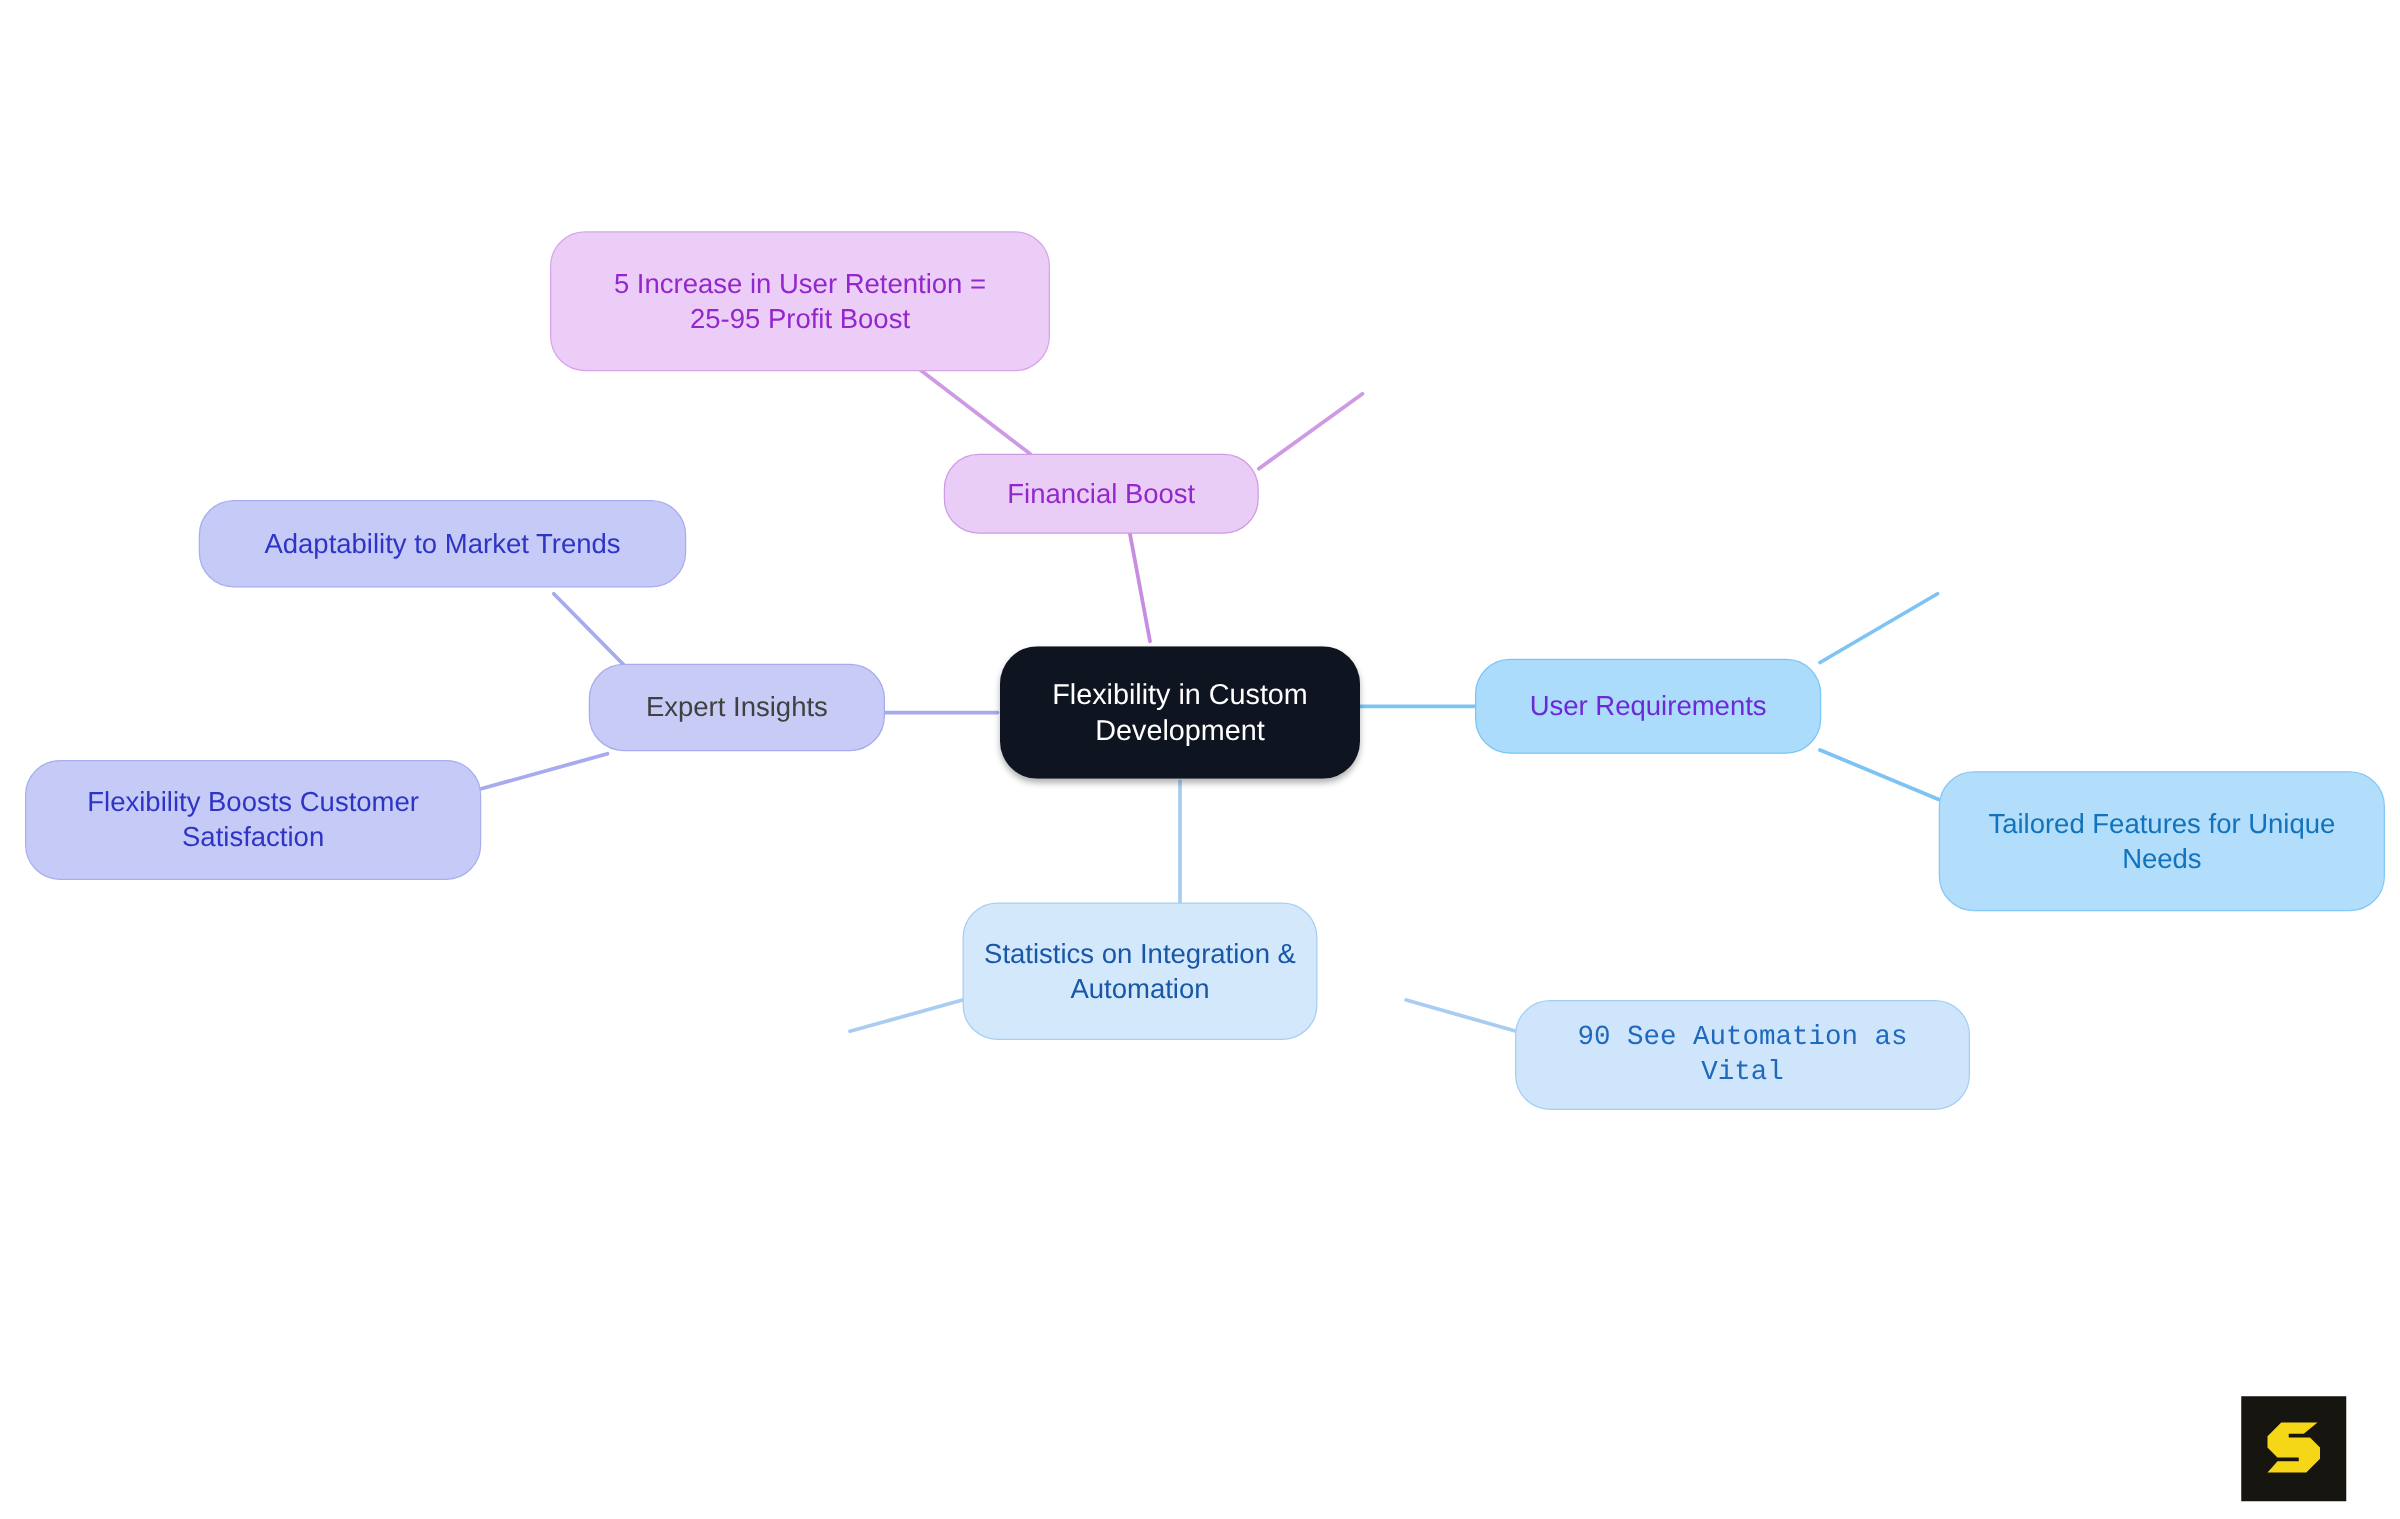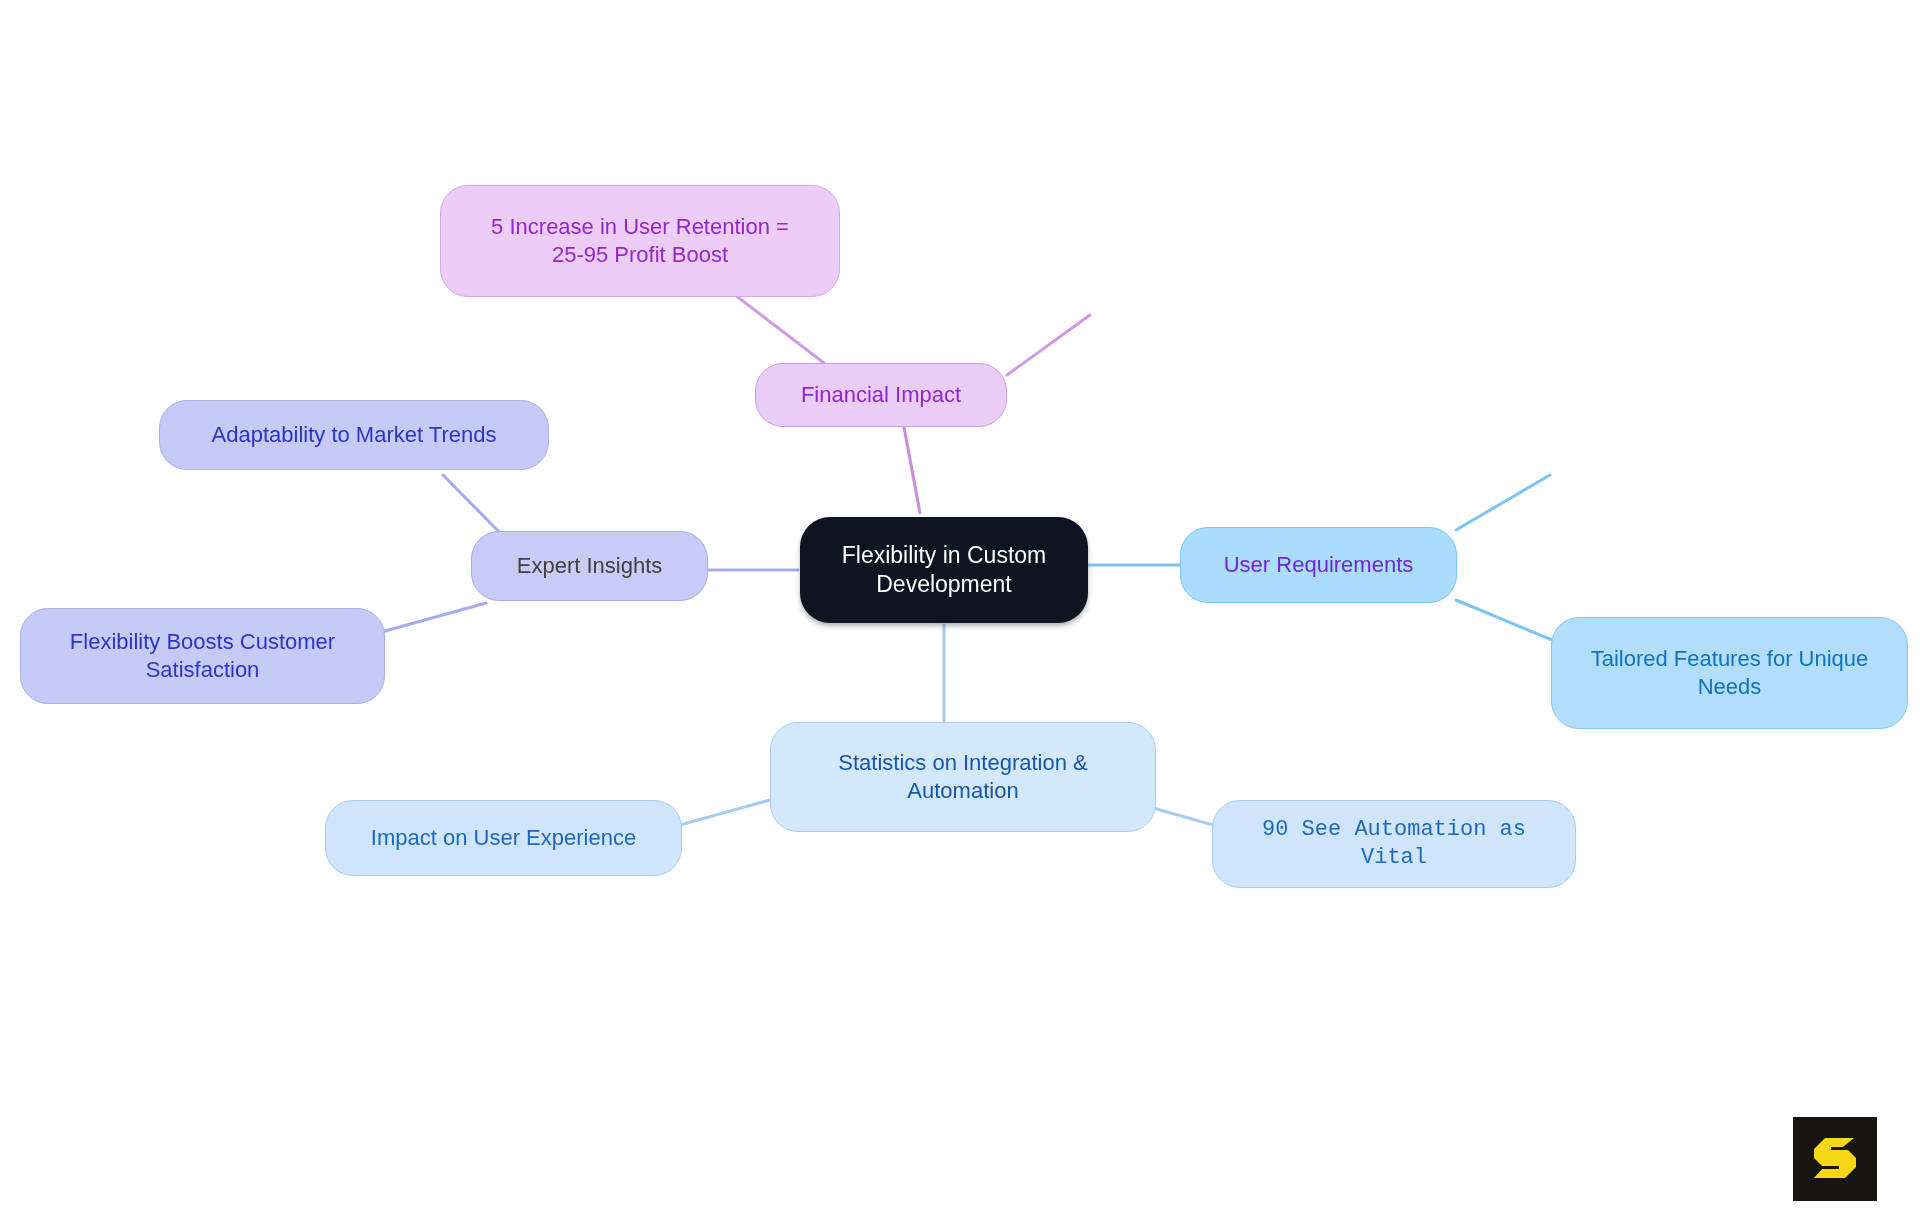--- a/index.html
+++ b/index.html
@@ -134,43 +134,42 @@
     <path d="M 944 625 L 944 722" fill="none" stroke="#a9cdf1" stroke-width="3" stroke-linecap="round"></path>
 
     <path d="M 770 800 L 680 825" fill="none" stroke="#a9cdf1" stroke-width="3" stroke-linecap="round"></path>
 
     <path d="M 1125 800 L 1213 825" fill="none" stroke="#a9cdf1" stroke-width="3" stroke-linecap="round"></path>
   </svg>
 
   <div class="node node-root" style="left:800px; top:517px; width:288px; height:106px;">Flexibility in Custom
 Development</div>
 
-  <div class="node node-branch-financial" style="left:755px; top:363px; width:252px; height:64px;">Financial Impact</div>
+  <div class="node node-branch-financial" style="left:755px; top:363px; width:252px; height:64px;">Financial Boost</div>
 
   <div class="node node-leaf-financial" style="left:440px; top:185px; width:400px; height:112px;">5 Increase in User Retention =
 25-95 Profit Boost</div>
 
 
   <div class="node node-branch-expert" style="left:471px; top:531px; width:237px; height:70px;">Expert Insights</div>
 
   <div class="node node-leaf-expert" style="left:159px; top:400px; width:390px; height:70px;">Adaptability to Market Trends</div>
 
   <div class="node node-leaf-expert" style="left:20px; top:608px; width:365px; height:96px;">Flexibility Boosts Customer
 Satisfaction</div>
 
   <div class="node node-branch-user" style="left:1180px; top:527px; width:277px; height:76px;">User Requirements</div>
 
 
   <div class="node node-leaf-user" style="left:1551px; top:617px; width:357px; height:112px;">Tailored Features for Unique
 Needs</div>
 
-  <div class="node node-branch-stats" style="left:770px; top:722px; width:386px; height:110px;">Statistics on Integration &amp;
+  <div class="node node-branch-stats" style="left:770px; top:722px; width:284px; height:110px;">Statistics on Integration &amp;
 Automation</div>
 
-  <div class="node node-leaf-stats" style="left:325px; top:800px; width:357px; height:76px;">Impact on User Experience</div>
 
   <div class="node node-leaf-stats" style="left:1212px; top:800px; width:364px; height:88px;font-family:Liberation Mono, monospace;">90 See Automation as Vital</div>
 
   <div id="logo" style="left:1793px; top:1117px; width:84px; height:84px;">
     <svg width="52" height="52" viewBox="0 0 52 52" xmlns="http://www.w3.org/2000/svg">
       <path d="M45 5 L16 5 L5 16 L5 25 L13 33 L30 33 L30 36 L24 36 L13 36 L5 45 L36 45 L47 34 L47 25 L39 17 L22 17 L22 14 L34 14 Z" fill="#f5d717"></path>
     </svg>
   </div>
 
 </div>

